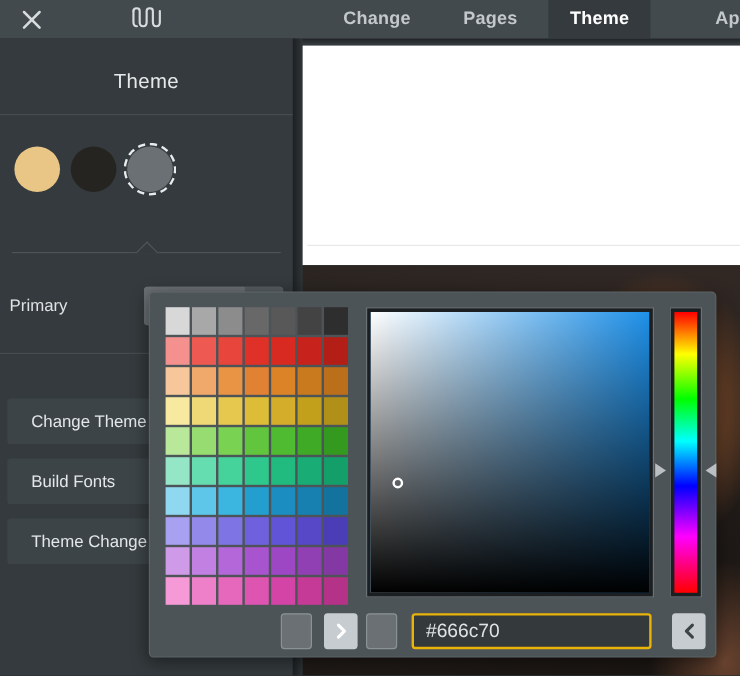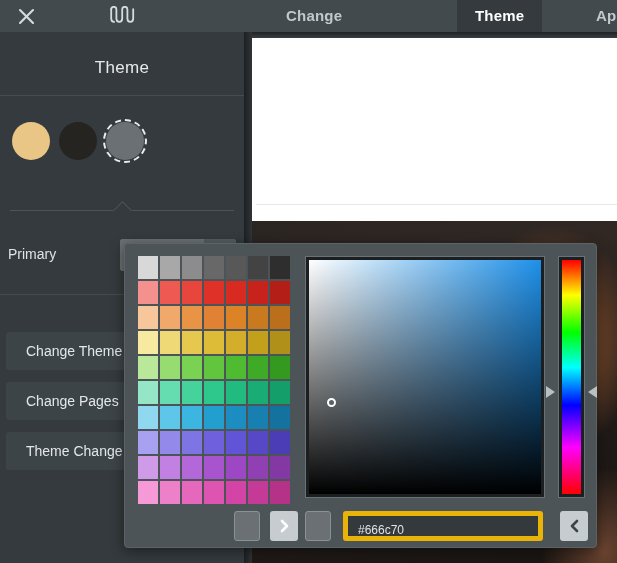--- a/index.html
+++ b/index.html
@@ -104,21 +104,21 @@
   #hue-arrow-right{left:463px;border-right:9px solid #b9bfc2;}
 
   #picker-footer{position:absolute;left:0;top:262px;width:473px;height:43px;}
   .prev-box{position:absolute;top:5px;width:26px;height:30px;background:#6b7074;
      border:1px solid #8b9296;border-radius:3px;box-sizing:border-box;cursor:pointer;}
   #prev-old{left:109px;}
   #prev-new{left:180px;}
   #apply-btn{position:absolute;left:145px;top:5px;width:28px;height:30px;background:#c6ccd0;border-radius:3px;
      display:flex;align-items:center;justify-content:center;cursor:pointer;}
   #hex-input{position:absolute;left:218px;top:5px;width:200px;height:30px;background:#34393c;
-     border:5px solid #eab308;border-radius:3px;box-sizing:border-box;color:#dfe3e5;font-size:12px;
+     border:2px solid #eab308;border-radius:3px;box-sizing:border-box;color:#dfe3e5;font-size:16px;
      padding-left:10px;line-height:28px;cursor:text;}
   #back-btn{position:absolute;left:435px;top:5px;width:28px;height:30px;background:#c6ccd0;border-radius:3px;
      display:flex;align-items:center;justify-content:center;cursor:pointer;}
 </style>
 </head>
 <body>
 
 <div id="preview">
   <div id="preview-topshadow"></div>
   <div id="preview-white">
@@ -137,20 +137,21 @@
   </div>
 
   <div id="logo">
     <svg width="26" height="20" viewBox="0 0 26 20" aria-hidden="true">
       <path d="M2.2 3.2c0-1.5 1.2-2.4 2.6-2.4 1.5 0 2.6 1 2.6 2.4v9.4c0 2 1.2 3.3 2.9 3.3 1.7 0 2.9-1.3 2.9-3.3V3.2c0-1.5 1.1-2.4 2.6-2.4 1.4 0 2.6 1 2.6 2.4v9.4c0 2 1.2 3.3 2.9 3.3 1.7 0 2.9-1.3 2.9-3.3V3.2" fill="none" stroke="#d7dbdd" stroke-width="1.8" stroke-linecap="round" stroke-linejoin="round"></path>
       <path d="M2.2 3.2v9.4c0 2 1.2 3.3 2.9 3.3" fill="none" stroke="#d7dbdd" stroke-width="1.8" stroke-linecap="round"></path>
     </svg>
   </div>
 
   <div class="tab" id="tab-build">Change</div>
+  <div class="tab" id="tab-pages">Pages</div>
   <div class="tab active" id="tab-theme">Theme</div>
   <div class="tab" id="tab-apps">Ap</div>
 </div>
 
 <div id="sidebar">
 
   <div id="sidebar-title">Theme</div>
   <div id="sidebar-rule-1"></div>
 
   <div id="swatch-circles">
@@ -171,21 +172,21 @@
         <svg width="16" height="10" viewBox="0 0 16 10" aria-hidden="true">
           <polyline points="2,2 8,8 14,2" fill="none" stroke="#eceff1" stroke-width="2.6" stroke-linecap="round" stroke-linejoin="round"></polyline>
         </svg>
       </div>
     </div>
   </div>
 
   <div id="sidebar-rule-3"></div>
 
   <div class="side-btn" id="btn-change-theme">Change Theme</div>
-  <div class="side-btn" id="btn-change-fonts">Change Pages</div>
+  <div class="side-btn" id="btn-change-fonts">Build Fonts</div>
   <div class="side-btn" id="btn-theme-options">Theme Change</div>
 </div>
 <div id="sidebar-shadow"></div>
 
 <div id="colorpicker">
 
   <div id="swatch-grid">
       <div class="sw" style="background: rgb(216, 216, 216);"></div>
       <div class="sw" style="background: rgb(168, 168, 168);"></div>
       <div class="sw" style="background: rgb(140, 140, 140);"></div>

